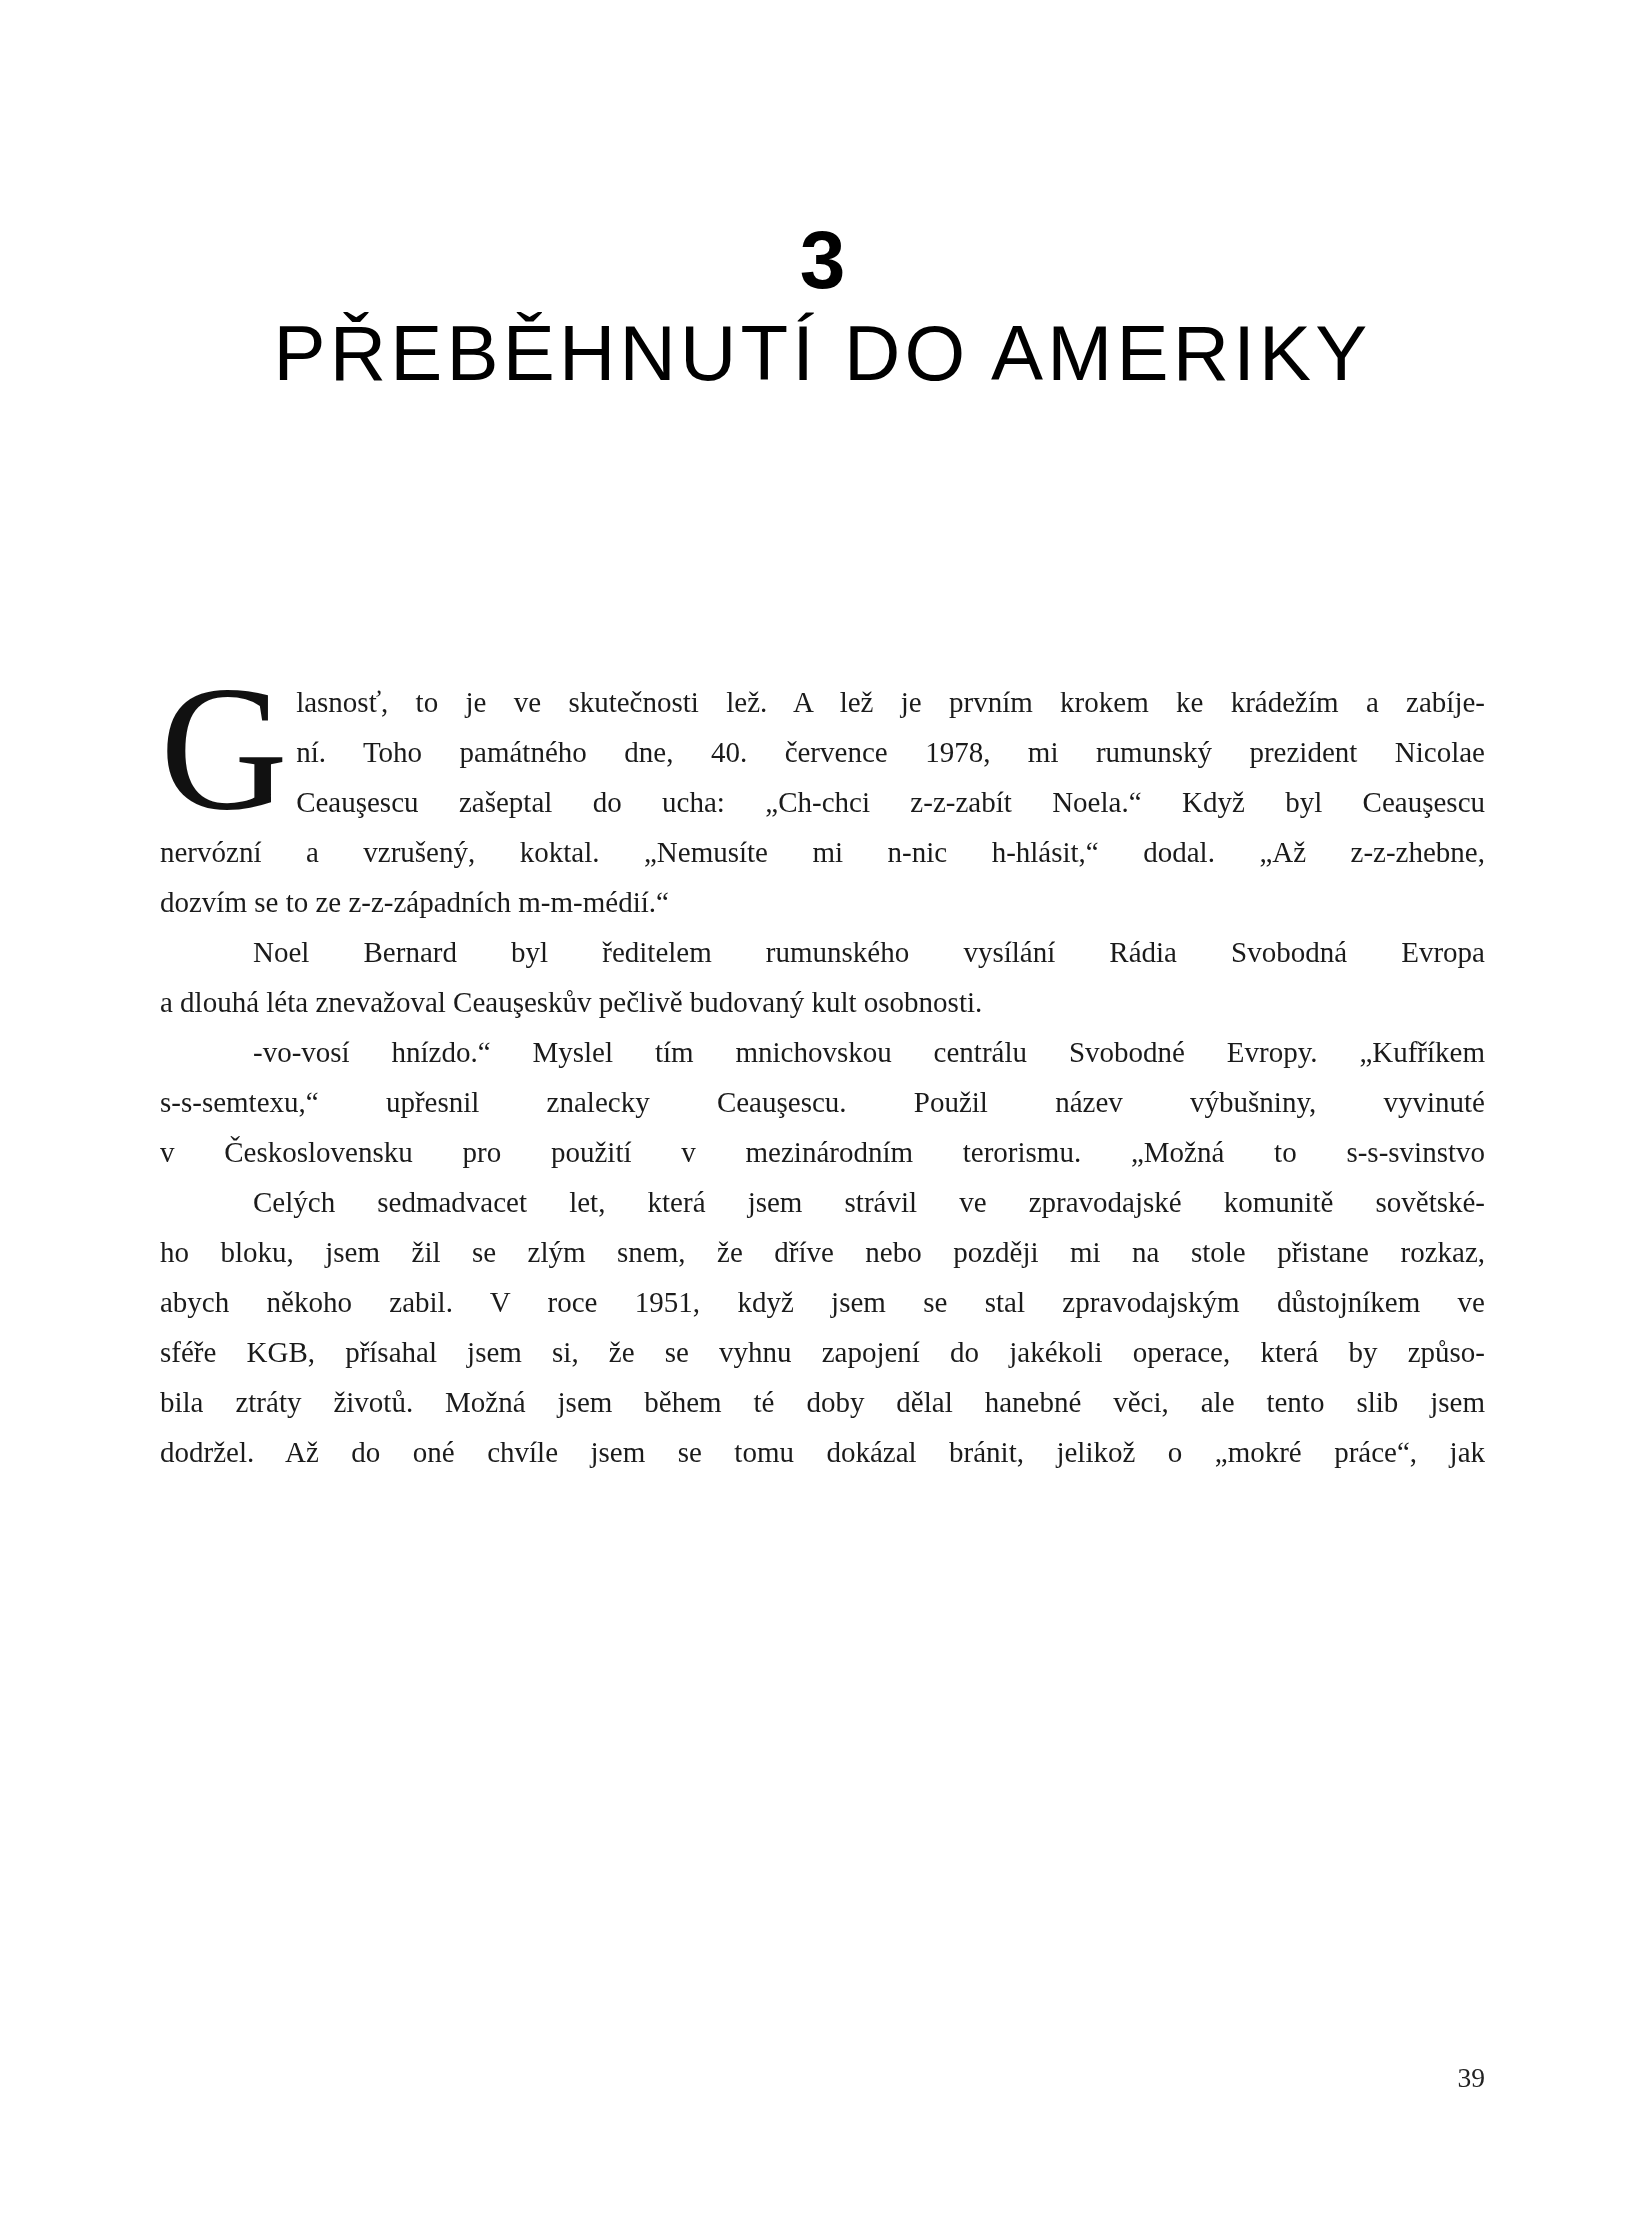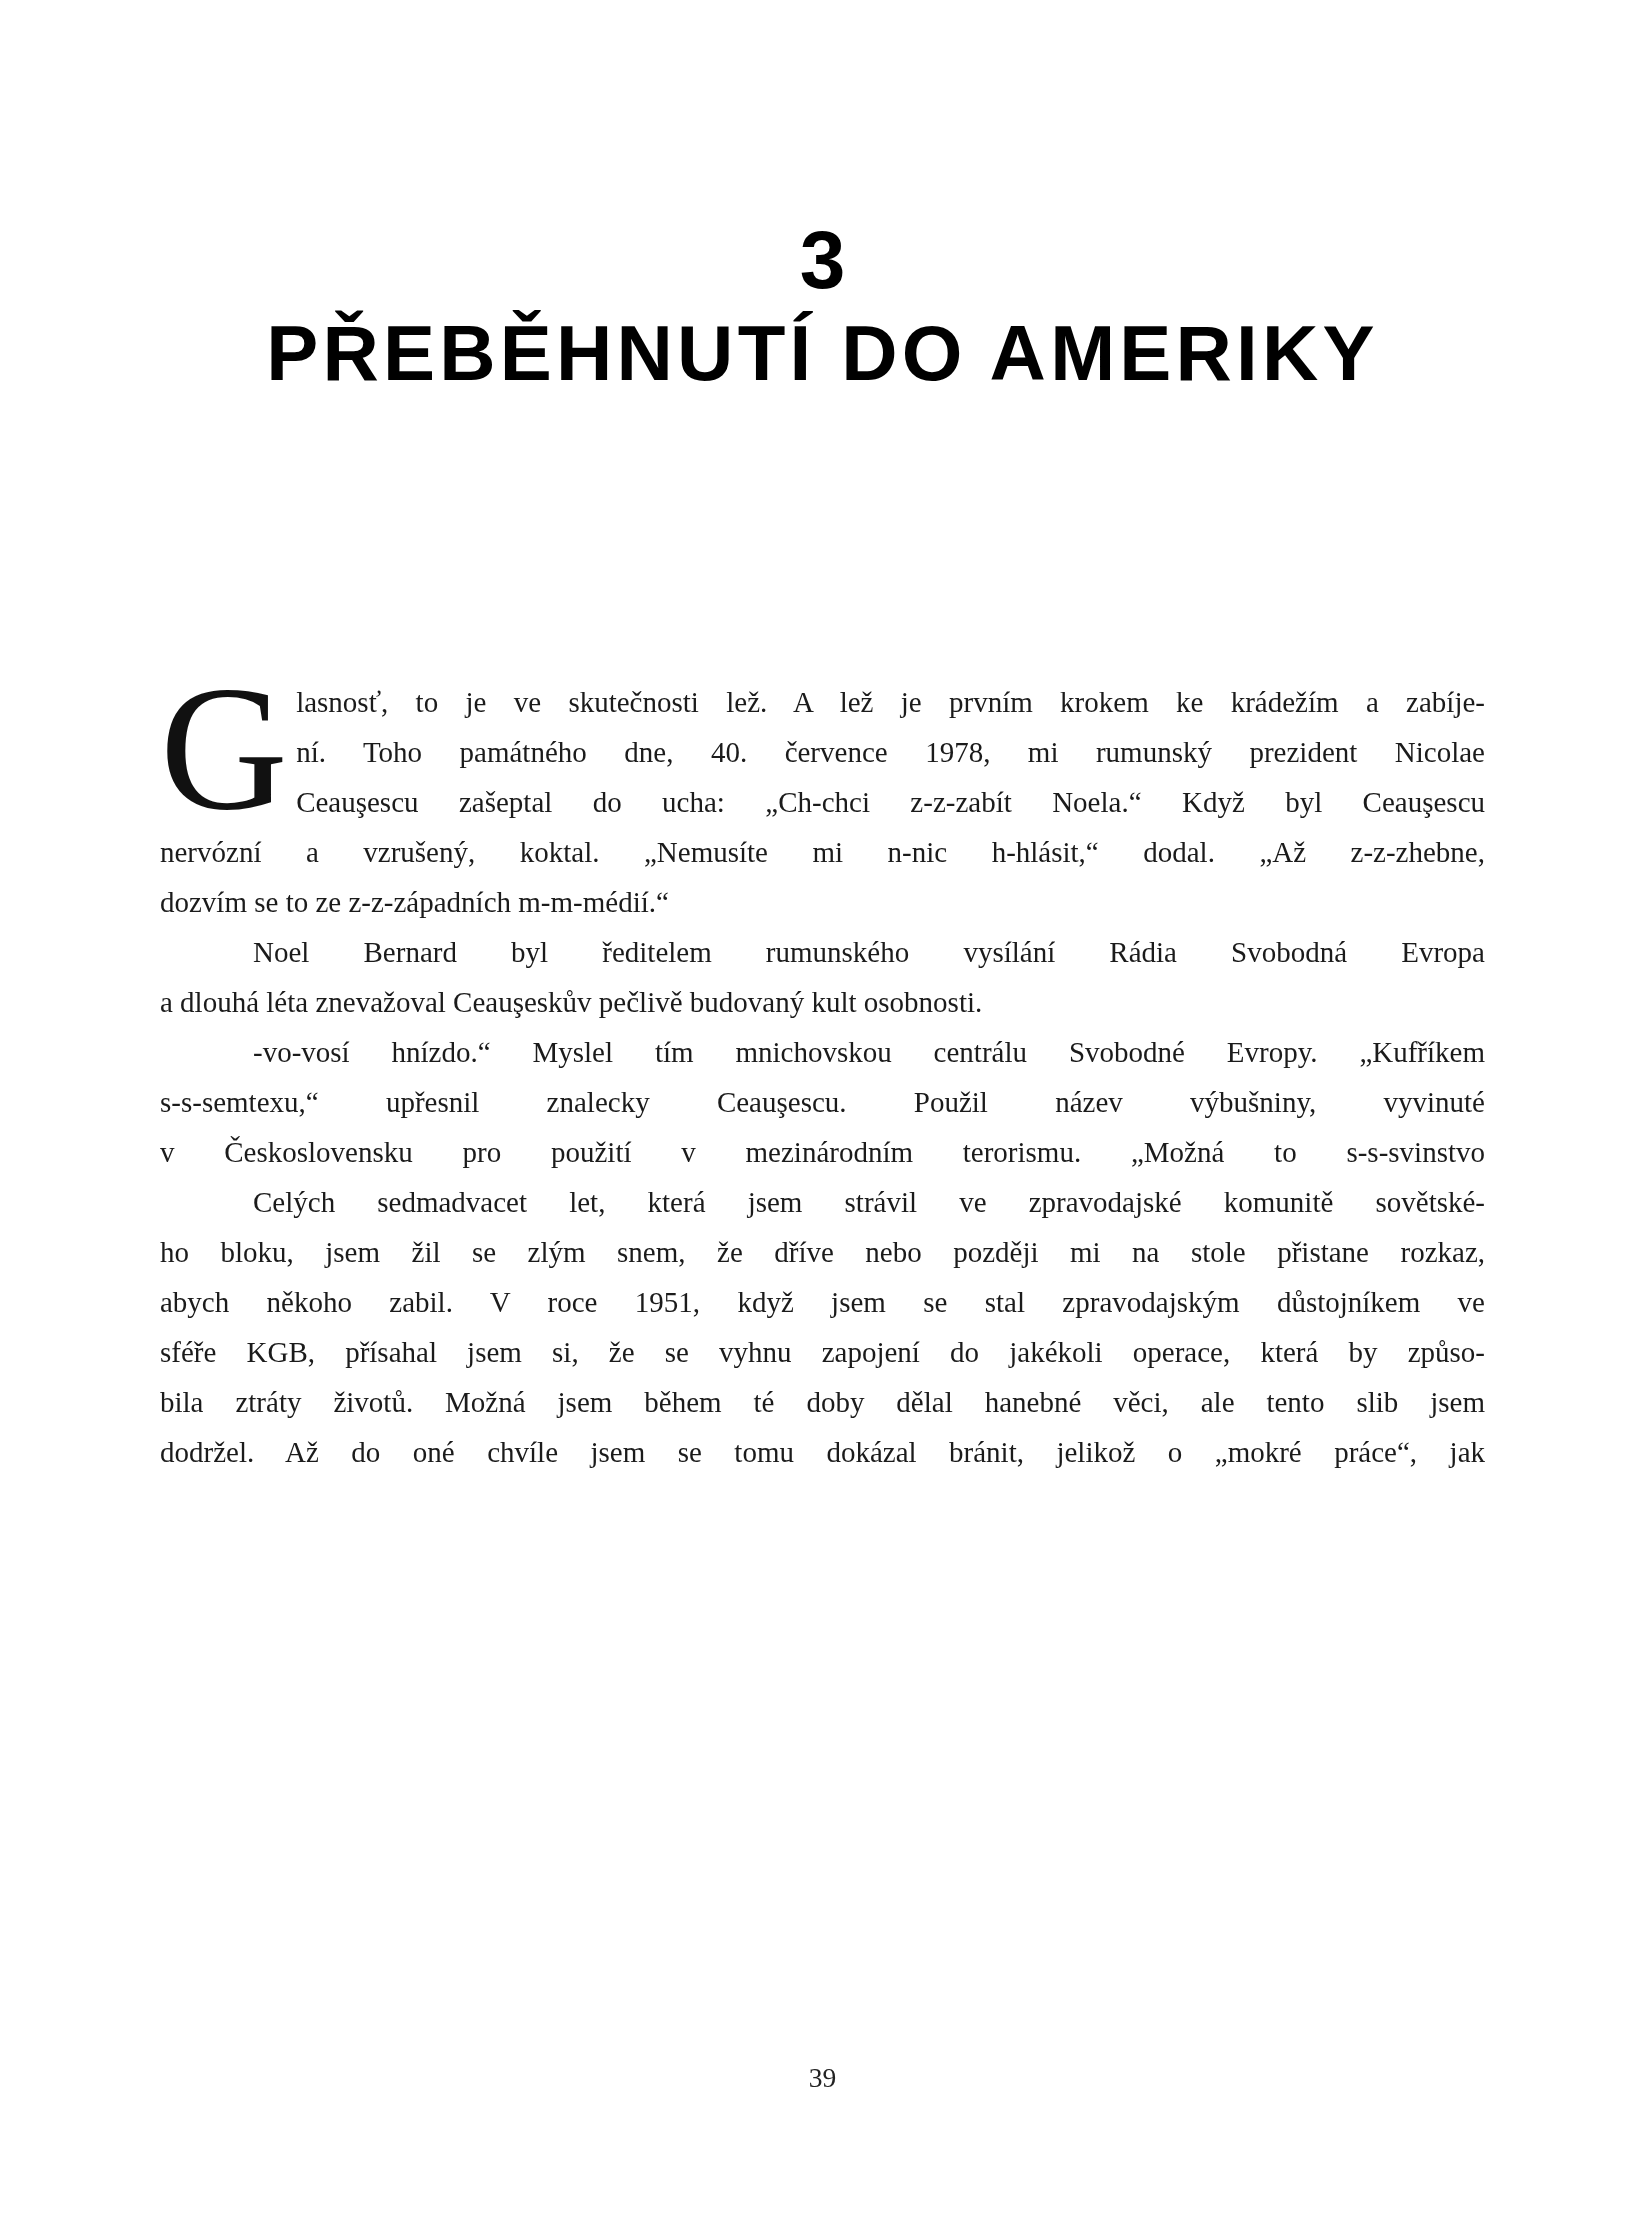--- a/index.html
+++ b/index.html
@@ -36,21 +36,21 @@
     line-height: 82px;
     letter-spacing: 0;
   }
   .chapter-title {
     display: block;
     margin: 11.7px 0 0 0;
     font-size: 78px;
     line-height: 80px;
     letter-spacing: 4.2px;
     white-space: nowrap;
-    font-weight: 700;
+    font-weight: 400;
   }
 
   
   .body-text {
     position: absolute;
     left: 160px;
     top: 677px;
     width: 1325px;
     font-size: 29px;
     line-height: 50px;
@@ -77,21 +77,21 @@
     text-indent: 93px;
     font-family: Liberation Serif, serif;
   }
 
   
   .footer {
     position: absolute;
     left: 160px;
     top: 2062px;
     width: 1325px;
-    text-align: center;
+    text-align: right;
   }
   .page-number {
     font-family: "Liberation Serif", serif;
     font-size: 27.5px;
     color: #222222;
   }
 </style>
 </head>
 <body>
 

